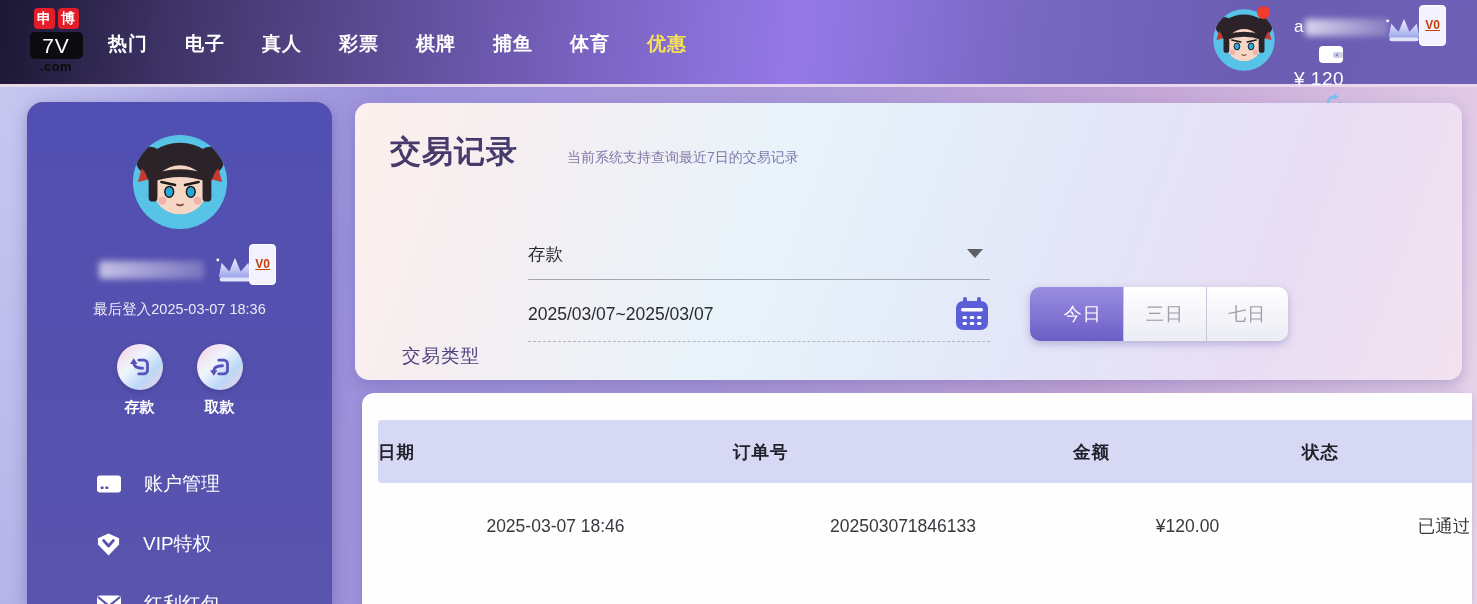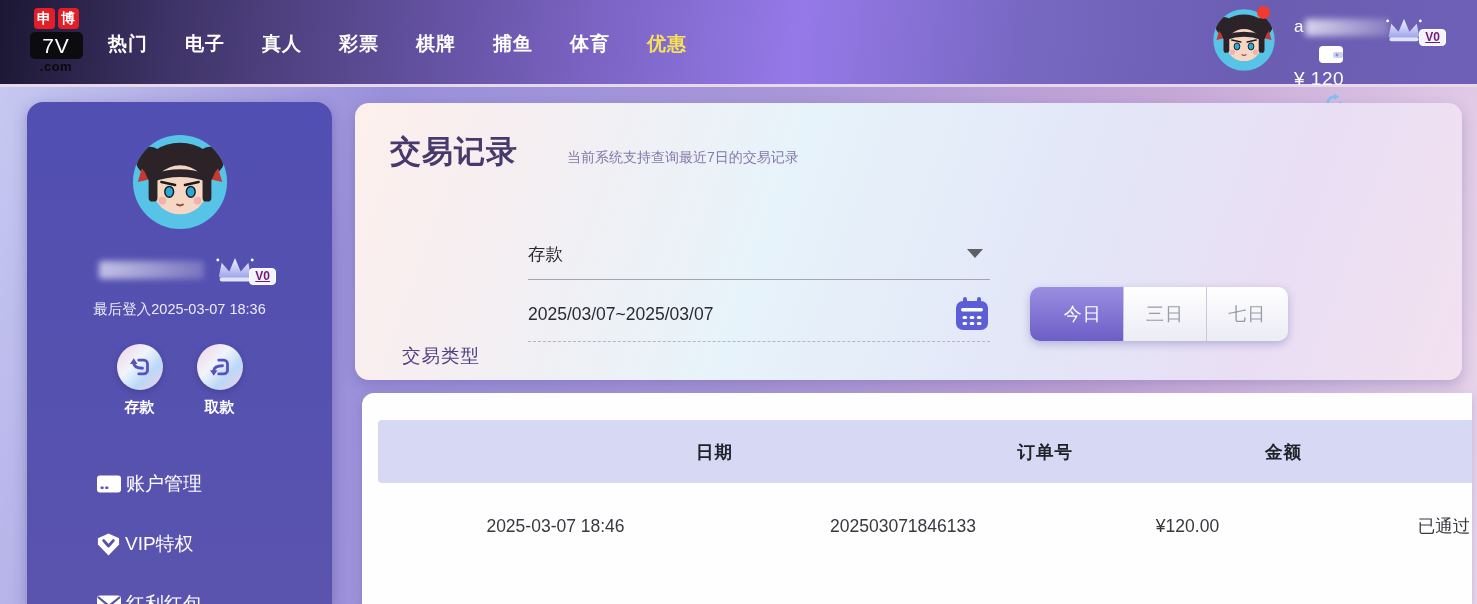--- a/index.html
+++ b/index.html
@@ -23,21 +23,21 @@
   .nav-item.active { color:#f7e257; }
 
   .hdr-avatar { position:absolute; left:1212px; top:8px; width:64px; height:64px; border-radius:50%; cursor:pointer; }
   .hdr-dot { position:absolute; left:1257px; top:6px; width:13px; height:13px; border-radius:50%; background:#f23b2f; }
   .hdr-name-row { position:absolute; left:1294px; top:17px; height:20px; display:flex; align-items:center; }
   .uname-prefix { color:#fff; font-size:17px; }
   .redact { width:84px; height:17px; margin-left:2px; border-radius:3px;
             background:linear-gradient(90deg,rgba(228,225,243,.9),rgba(163,155,205,.5)); filter:blur(3px); }
   .vip-wrap { position:relative; width:46px; height:32px; }
   .vip-pill { position:absolute; right:-16px; bottom:1px; background:#f3f2fd; border:1px solid #fff;
-              border-radius:4px; color:#701a75; font-size:12px; font-weight:800; padding:0 5px; line-height:15px;text-decoration:underline; }
+              border-radius:4px; color:#c2410c; font-size:12px; font-weight:800; padding:12px 5px; line-height:15px;text-decoration:underline; }
   .hdr-vip { position:absolute; left:1384px; top:15px; }
   .hdr-wallet-row { position:absolute; left:1294px; top:44px; display:flex; align-items:flex-end; gap:3px;flex-direction:column; }
   .balance { color:#fff; font-size:19px; font-weight:500; letter-spacing:.5px; }
 
   
   .sidebar { position:absolute; left:27px; top:102px; width:305px; height:502px;
     border-radius:16px 16px 0 0; background:linear-gradient(180deg,#514fb2 0%,#5551af 55%,#5a54ae 100%);
     box-shadow:0 4px 14px rgba(60,50,120,.35); }
   .side-avatar { position:absolute; left:50%; top:31px; transform:translateX(-50%); width:98px; height:98px; border-radius:50%; }
   .side-user-row { position:absolute; left:0; top:152px; width:100%; display:flex; justify-content:center; align-items:center; }
@@ -45,21 +45,21 @@
                  background:linear-gradient(90deg,rgba(225,222,243,.8),rgba(168,160,210,.45)); filter:blur(3px); }
   .side-vip { margin-left:10px; }
   .last-login { position:absolute; left:0; top:198px; width:100%; text-align:center; color:#eceaf8; font-size:14.5px; }
   .quick { position:absolute; left:50%; top:242px; transform:translateX(-50%); display:flex; gap:20px; }
   .quick-item { width:60px; text-align:center; cursor:pointer; }
   .quick-circle { width:46px; height:46px; margin:0 auto; border-radius:50%;
     background:linear-gradient(135deg,#f8cfe0 0%,#eef5fd 40%,#bcd8f6 68%,#f3d2e2 100%);
     display:flex; align-items:center; justify-content:center; box-shadow:0 2px 6px rgba(40,30,90,.3); }
   .quick-label { margin-top:8px; color:#fff; font-size:15px; font-weight:700; }
   .menu { position:absolute; left:0; top:352px; width:100%; }
-  .menu-item { height:60px; display:flex; align-items:center; padding-left:69px; gap:4px;
+  .menu-item { height:60px; display:flex; align-items:center; padding-left:69px; gap:22px;
                color:#fff; font-size:19px; cursor:pointer; }
 
   
   .filter-card { position:absolute; left:355px; top:103px; width:1107px; height:277px; border-radius:14px;
     background:linear-gradient(110deg,#fdf0ec 0%,#f7eef0 12%,#e7f3fa 38%,#e3e7f8 62%,#e9def4 82%,#f3e2f0 100%);
     box-shadow:0 6px 14px rgba(90,80,160,.30); }
   .title-row { position:absolute; left:35px; top:28px; display:flex; align-items:baseline;gap:21px; }
   .page-title { font-size:31px; font-weight:700; color:#463a6d; letter-spacing:1px; }
   .page-subtitle { font-size:14px; color:#8478ab; margin-left:28px; }
   .f-label { position:absolute; left:47px; font-size:18.5px; color:#4f4284; letter-spacing:1px; }
@@ -74,21 +74,21 @@
   .range-btn { flex:1; display:flex; align-items:center; justify-content:center; font-size:18px; letter-spacing:1px;
     color:#9b9baa; background:linear-gradient(180deg,#ffffff 0%,#ebecf4 100%); border-right:1px solid #c9c9de; cursor:pointer; }
   .range-btn:last-child { border-right:none; }
   .range-btn.active { background:linear-gradient(180deg,#9a8ee2 0%,#6c5ec6 100%); color:#fff;padding-left:12px; }
 
   
   .table-card { position:absolute; left:362px; top:393px; width:1110px; height:211px;
     border-radius:12px 0 0 0; background:#fefefe; overflow:hidden; box-shadow:0 4px 10px rgba(80,70,150,.25); }
   .thead { position:absolute; left:16px; top:27px; width:1208px; height:63px; background:#d6d8f4;
            border-radius:4px; display:flex; align-items:center; }
-  .thead div { text-align:right; font-size:17.5px; font-weight:600; color:#21212a; letter-spacing:1px; }
+  .thead div { text-align:left; font-size:17.5px; font-weight:600; color:#21212a; letter-spacing:1px; }
   .thead div:nth-of-type(1), .trow div:nth-of-type(1) { width:355px; }
   .thead div:nth-of-type(2), .trow div:nth-of-type(2) { width:340px; }
   .thead div:nth-of-type(3), .trow div:nth-of-type(3) { width:229px; }
   .thead div:nth-of-type(4), .trow div:nth-of-type(4) { width:284px; }
   .tbody { position:absolute; left:16px; top:90px; width:1208px; }
   .trow { display:flex; height:86px; align-items:center; }
   .trow div { text-align:center; font-size:17.5px; color:#38383f; }
 </style>
 </head>
 <body>

